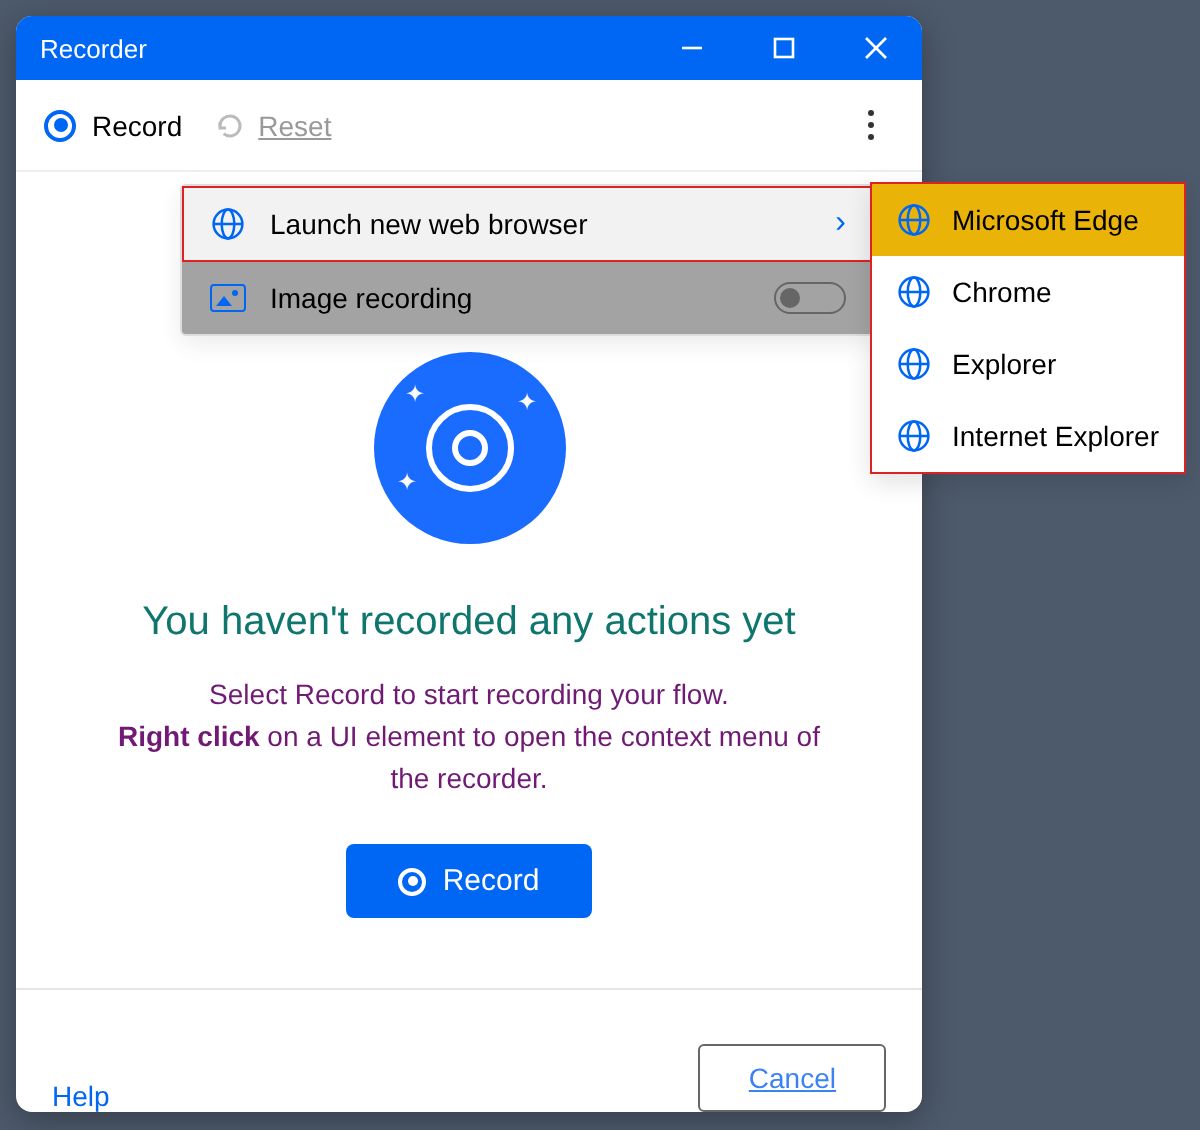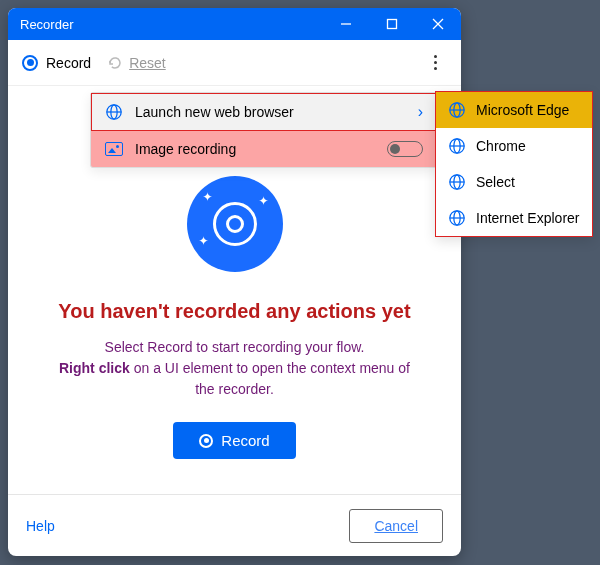--- a/index.html
+++ b/index.html
@@ -37,21 +37,21 @@
     .radio-inner { width: 7px; height: 7px; background: #0067f4; border-radius: 50%; }
     .reset-btn { display: flex; align-items: center; gap: 6px; color: #999; font-size: 14px; cursor: pointer; text-decoration: underline; }
     .toolbar-spacer { flex: 1; }
     .kebab { width: 24px; display: flex; flex-direction: column; align-items: center; gap: 3px; cursor: pointer; }
     .kebab span { width: 3px; height: 3px; background: #333; border-radius: 50%; }
     
     .content { flex: 1; position: relative; display: flex; flex-direction: column; align-items: center; }
     
     .menu-card {
       position: absolute; top: 6px; left: 82px; width: 348px;
-      background: #fca5a5; border: 1px solid #ddd; border-radius: 3px;
+      background: #a3a3a3; border: 1px solid #ddd; border-radius: 3px;
       box-shadow: 0 4px 12px rgba(0,0,0,0.08); z-index: 5;
     }
     .menu-item {
       display: flex; align-items: center; padding: 10px 14px;
       gap: 12px; font-size: 14px; cursor: pointer;
     }
     .menu-item.hl { background: #f2f2f2; outline: 1.5px solid #d22; outline-offset: -1px; }
     .menu-item .arrow { margin-left: auto; color: #0067f4; font-size: 16px; }
     .toggle {
       margin-left: auto; width: 36px; height: 16px;
@@ -81,35 +81,35 @@
       margin-top: 90px; width: 96px; height: 96px;
       background: #1a6cff; border-radius: 50%;
       display: flex; align-items: center; justify-content: center;
       position: relative;
     }
     .hero-inner { width: 44px; height: 44px; border: 3px solid #fff; border-radius: 50%; display:flex; align-items:center; justify-content:center; }
     .hero-dot { width: 18px; height: 18px; border: 3px solid #fff; border-radius: 50%; }
     .spark { position: absolute; color: #fff; font-size: 12px; }
     .s1 { top: 14px; left: 16px; } .s2 { top: 18px; right: 14px; } .s3 { bottom: 24px; left: 12px; }
     
-    .headline { margin-top: 28px; font-size: 20px; font-weight: 700; color: #b91c1c; text-align: center; }
+    .headline { margin-top: 28px; font-size: 20px; font-weight: 400; color: #0f766e; text-align: center; }
     .subtext { margin-top: 14px; font-size: 14px; color: #701a75; text-align: center; line-height: 1.5; padding: 0 40px; }
     .subtext b { font-weight: 600; }
     
     .record-btn {
       margin-top: 22px; background: #0067f4; color: #fff;
       border: none; padding: 10px 26px; border-radius: 4px;
       font-size: 15px; display: flex; align-items: center; gap: 8px; cursor: pointer;
     }
     .rec-icon { width: 14px; height: 14px; border: 2px solid #fff; border-radius: 50%; display:flex; align-items:center; justify-content:center; }
     .rec-icon::after { content:""; width:5px; height:5px; background:#fff; border-radius:50%; }
     
     .footer {
       height: 62px; border-top: 1px solid #e5e5e5;
-      display: flex; align-items: center; padding: 0 18px; gap: 10px;
+      display: flex; align-items: flex-end; padding: 0 18px; gap: 10px;
     }
     .footer-spacer { flex: 1; }
     .help-link { color: #0067f4; font-size: 14px; cursor: pointer; }
     .btn { padding: 8px 24px; font-size: 14px; border-radius: 3px; cursor: pointer; }
     .btn-done { background: #f3f3f3; color: #aaa; border: 1px solid #eee; cursor: default; }
     .btn-cancel { background: #fff; color: #3b82f6; border: 1px solid #666; text-decoration: underline; }
   </style>
 </head>
 <body>
 
@@ -218,21 +218,21 @@
         <line x1="2" y1="10" x2="18" y2="10" stroke="#0067f4" stroke-width="1.4"></line>
       </svg>
     <span>Chrome</span>
   </div>
   <div class="browser-item">
     <svg class="globe-icon" viewBox="0 0 20 20">
         <circle cx="10" cy="10" r="8" stroke="#0067f4" stroke-width="1.4" fill="none"></circle>
         <ellipse cx="10" cy="10" rx="3.5" ry="8" stroke="#0067f4" stroke-width="1.4" fill="none"></ellipse>
         <line x1="2" y1="10" x2="18" y2="10" stroke="#0067f4" stroke-width="1.4"></line>
       </svg>
-    <span>Select</span>
+    <span>Explorer</span>
   </div>
   <div class="browser-item">
     <svg class="globe-icon" viewBox="0 0 20 20">
         <circle cx="10" cy="10" r="8" stroke="#0067f4" stroke-width="1.4" fill="none"></circle>
         <ellipse cx="10" cy="10" rx="3.5" ry="8" stroke="#0067f4" stroke-width="1.4" fill="none"></ellipse>
         <line x1="2" y1="10" x2="18" y2="10" stroke="#0067f4" stroke-width="1.4"></line>
       </svg>
     <span>Internet Explorer</span>
   </div>
 </div>

